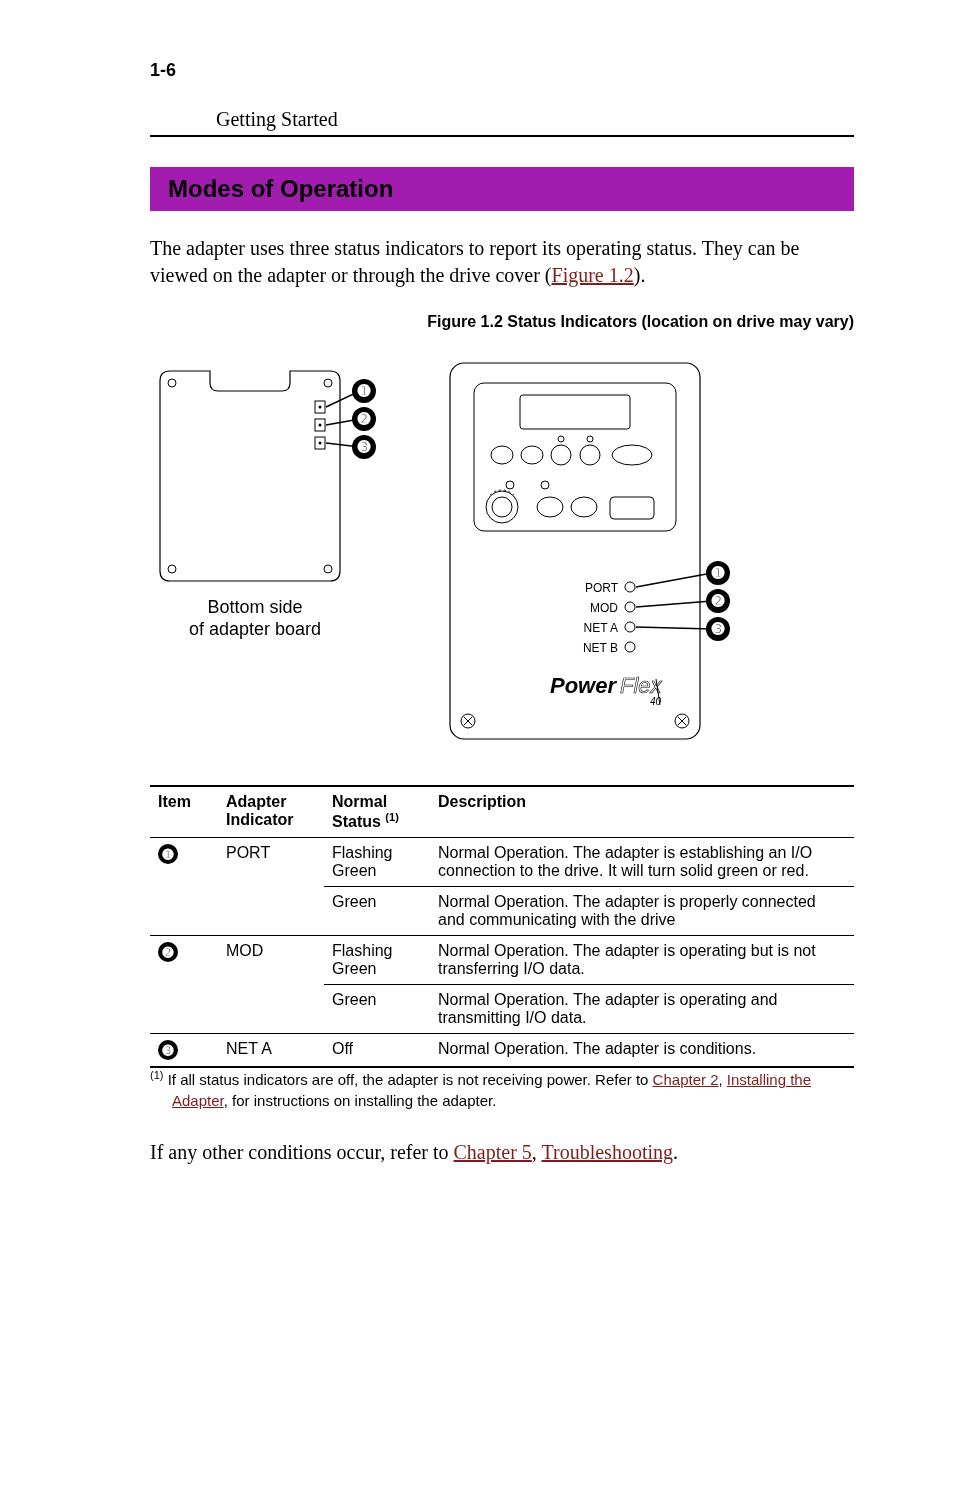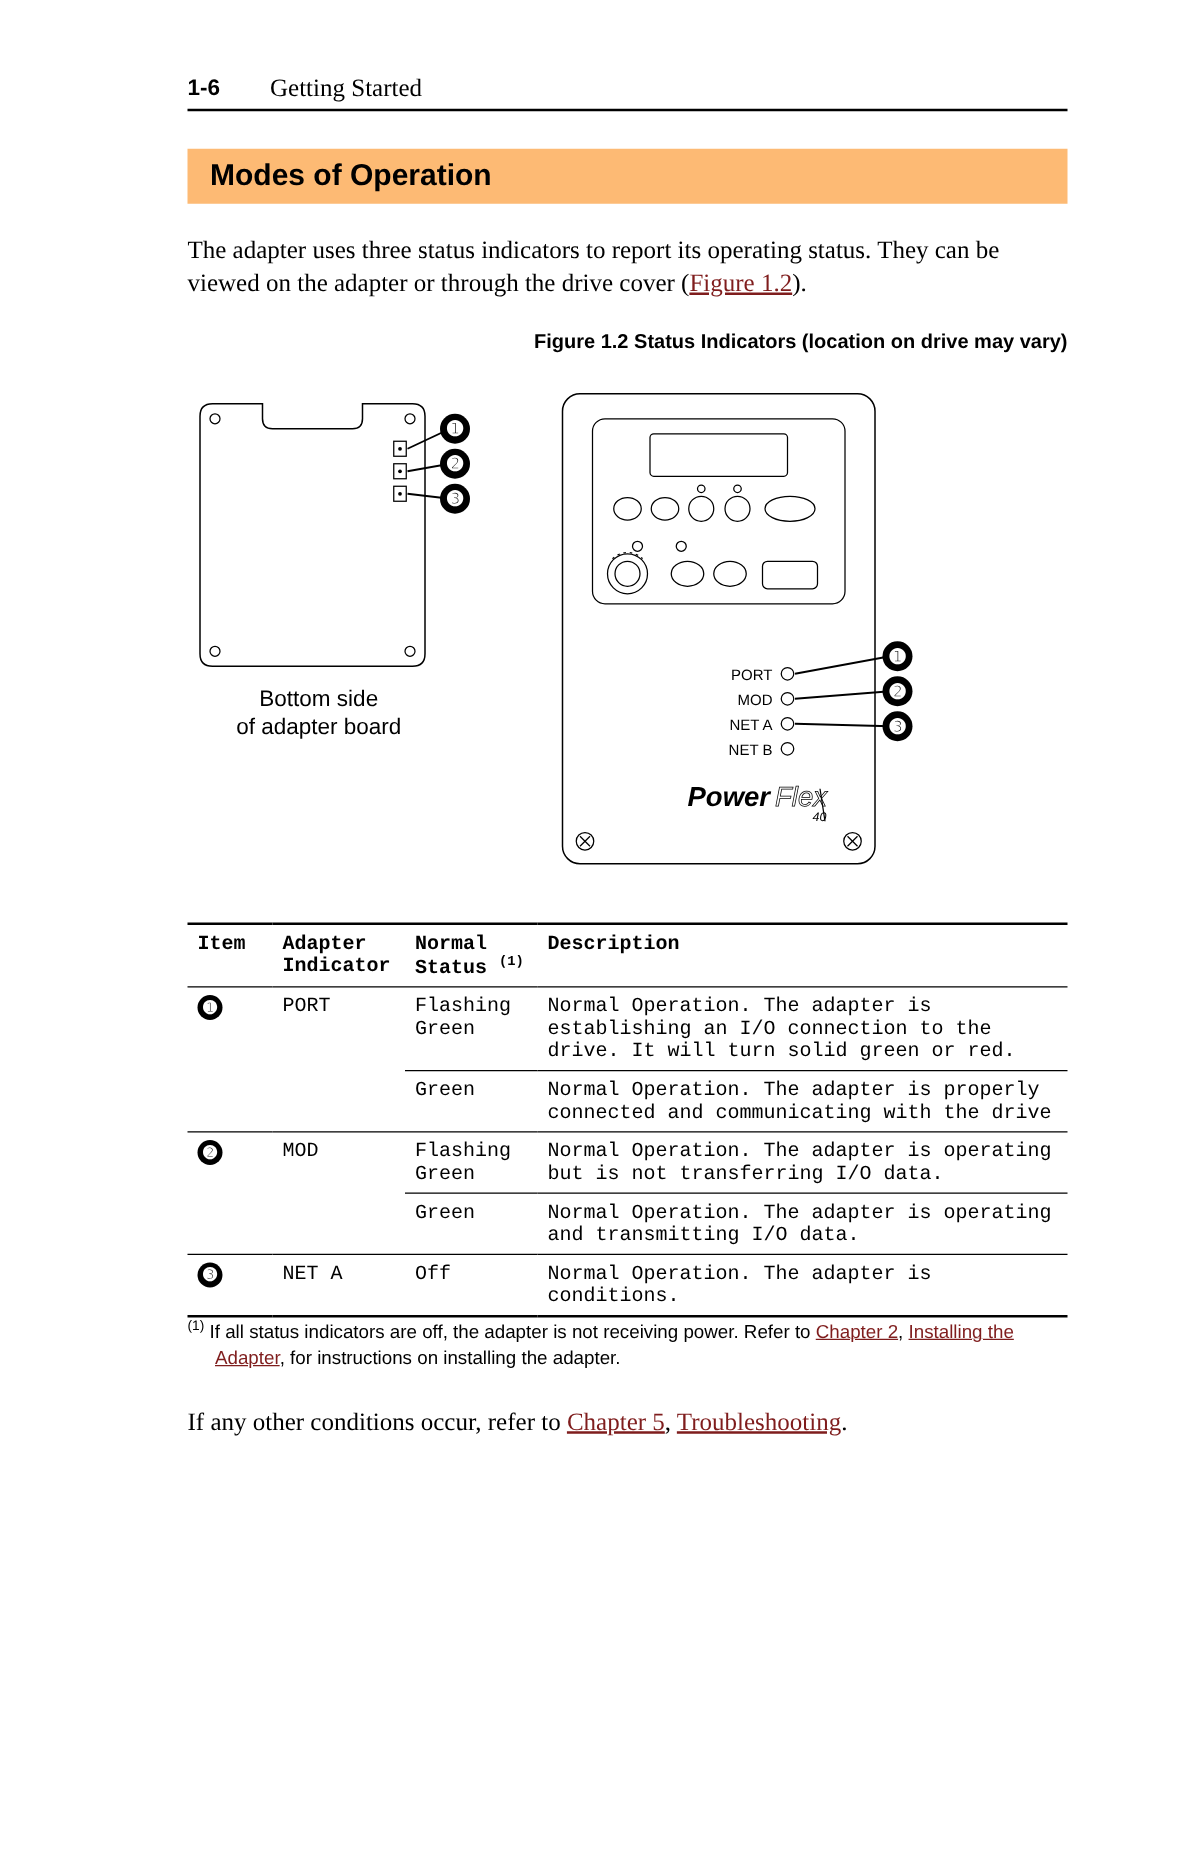--- a/index.html
+++ b/index.html
@@ -21,23 +21,24 @@
     margin-bottom: 30px;
   }
   .page-num {
     font-family: Arial, Helvetica, sans-serif;
     font-weight: bold;
     font-size: 18px;
     margin-right: 40px;
   }
   .header-title {
     font-size: 20px;
+    margin-top: 48px;
   }
   .section-title-bar {
-    background: #fdba74;
+    background: #a21caf;
     padding: 8px 12px;
     margin-bottom: 24px;
     border-left: 6px solid #ffffff00;
   }
   .section-title {
     font-family: Arial, Helvetica, sans-serif;
     font-weight: bold;
     font-size: 24px;
   }
   .body-text {
@@ -86,21 +87,21 @@
     font-family: Arial, Helvetica, sans-serif;
     font-weight: bold;
     font-size: 15px;
     display: flex;
     align-items: center;
     justify-content: center;
   }
   table.status-table {
     border-collapse: collapse;
     width: 100%;
-    font-family: Liberation Mono, monospace;
+    font-family: Liberation Sans, sans-serif;
     font-size: 16px;
   }
   table.status-table td, table.status-table th {
     border-top: 1px solid #000;
     border-bottom: 1px solid #000;
     padding: 6px 8px;
     text-align: left;
     vertical-align: top;
   }
   table.status-table th {

